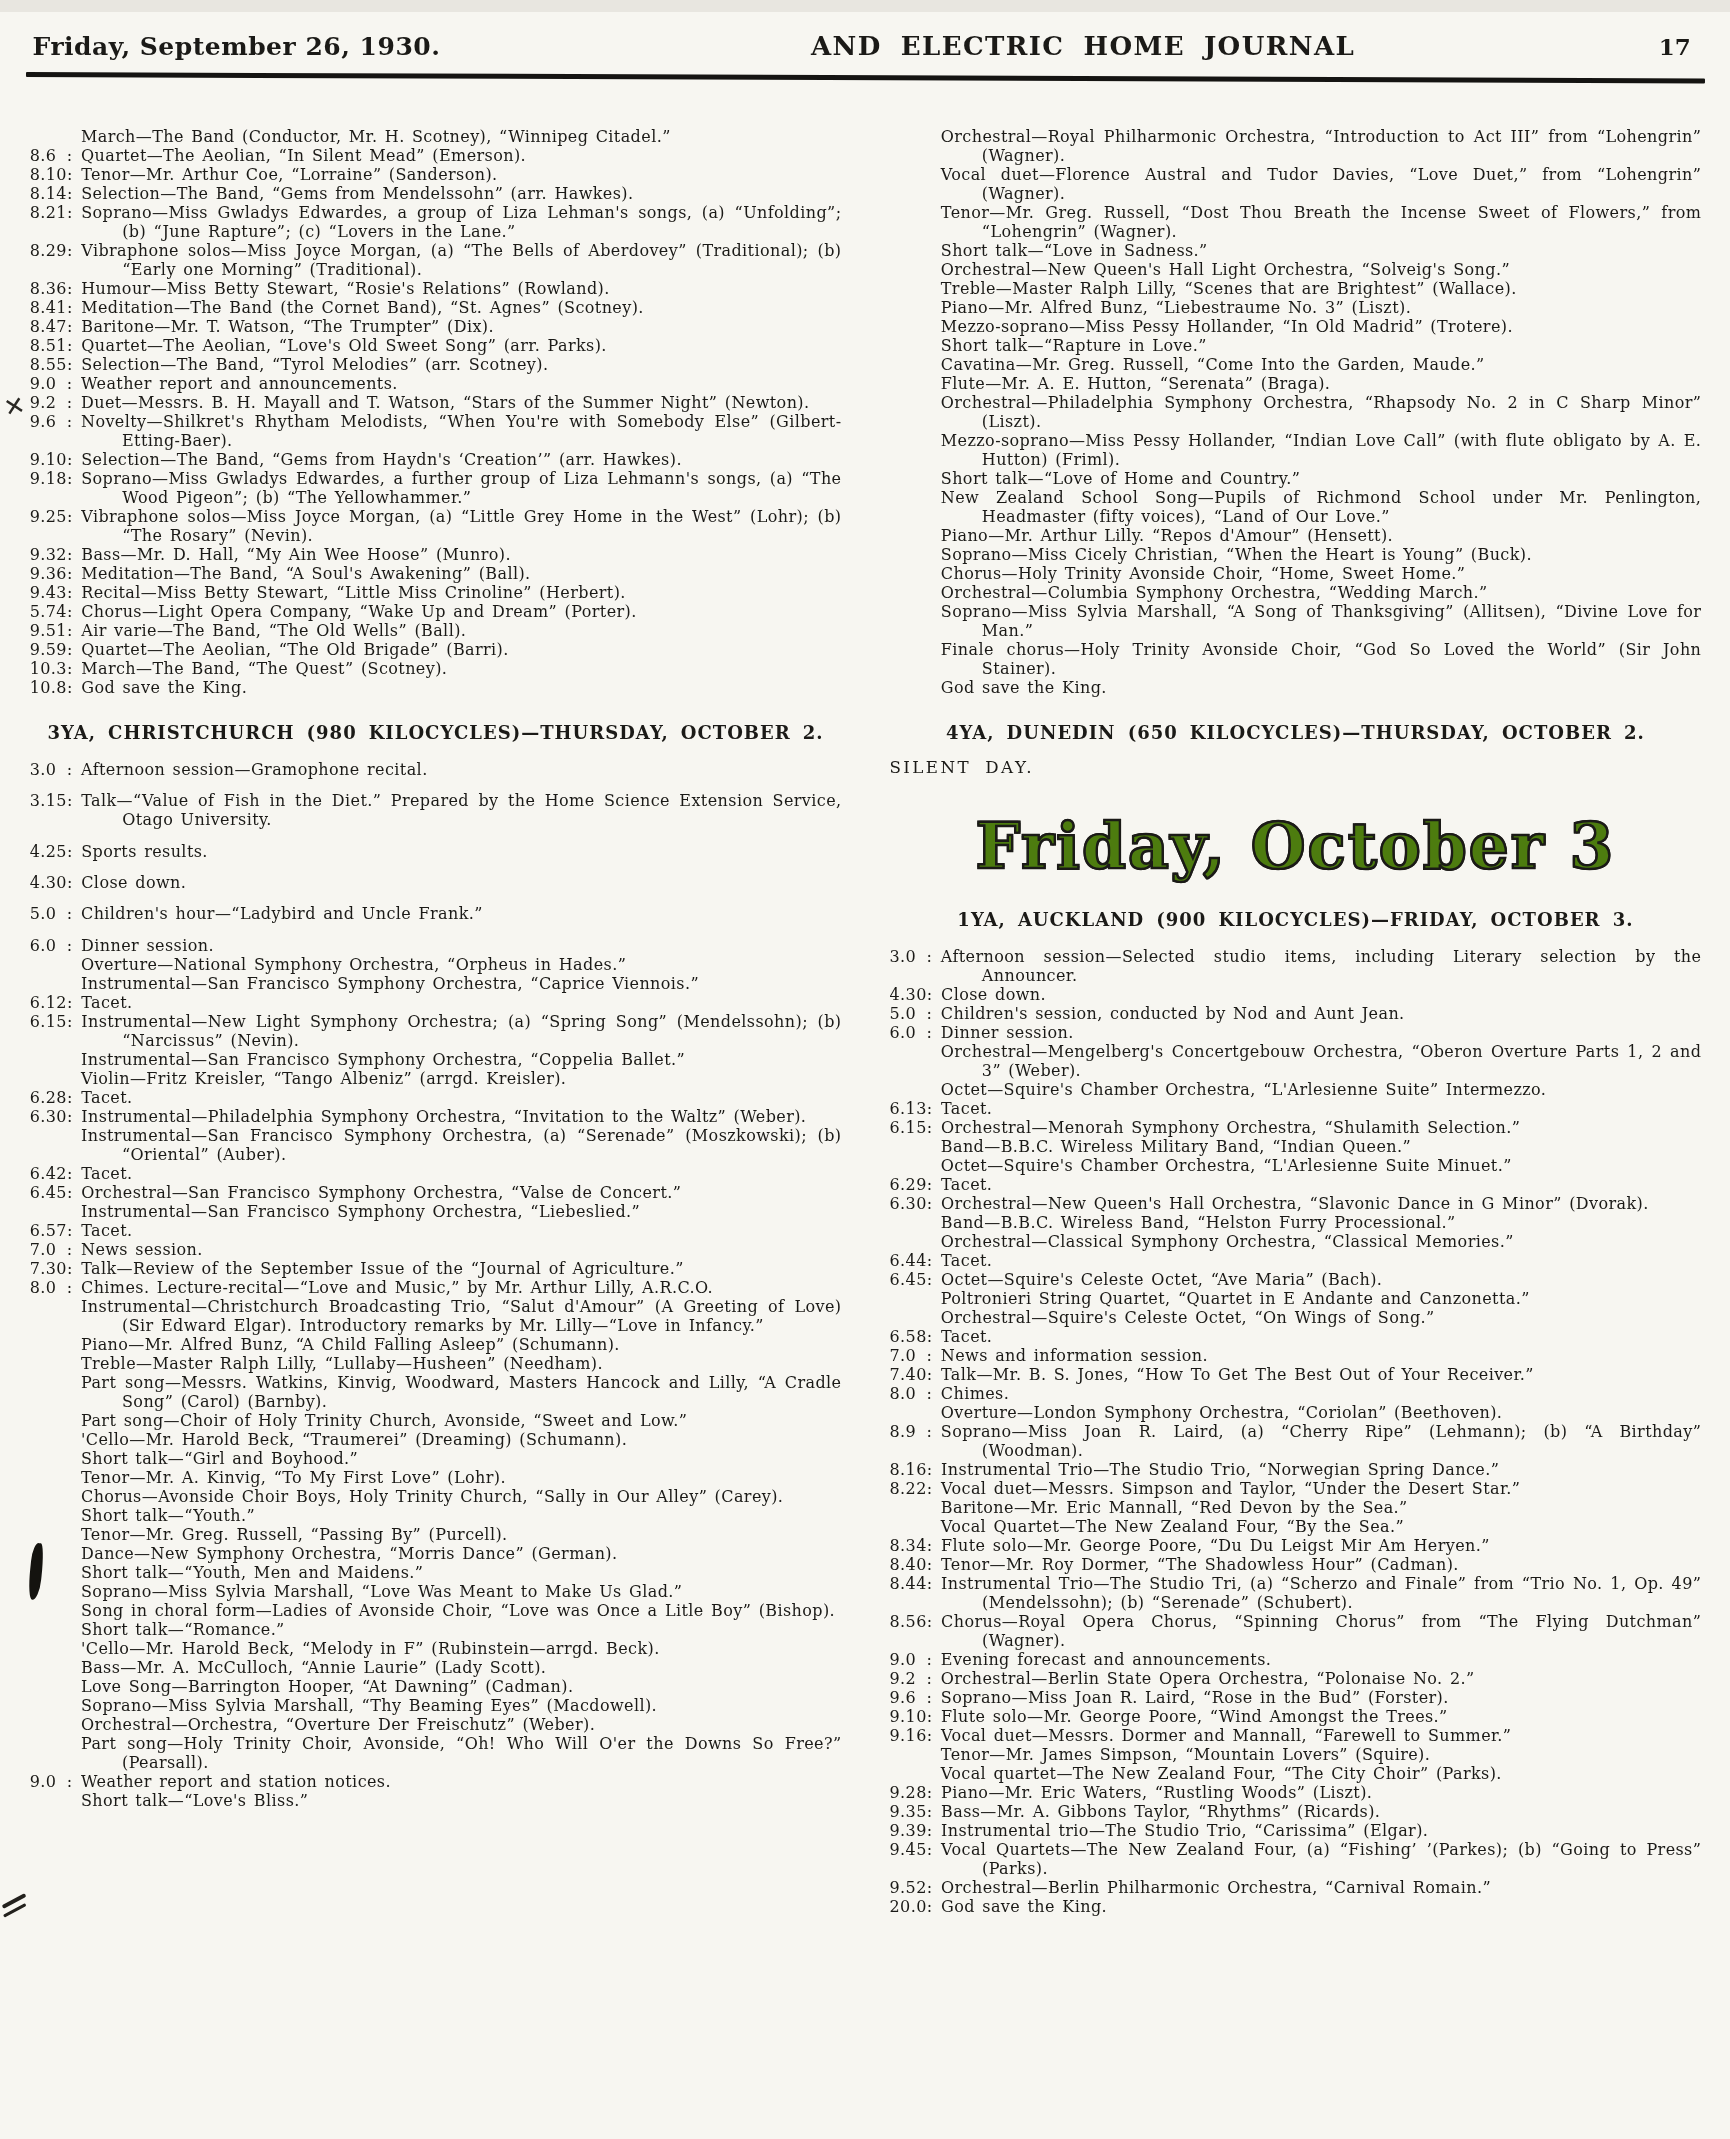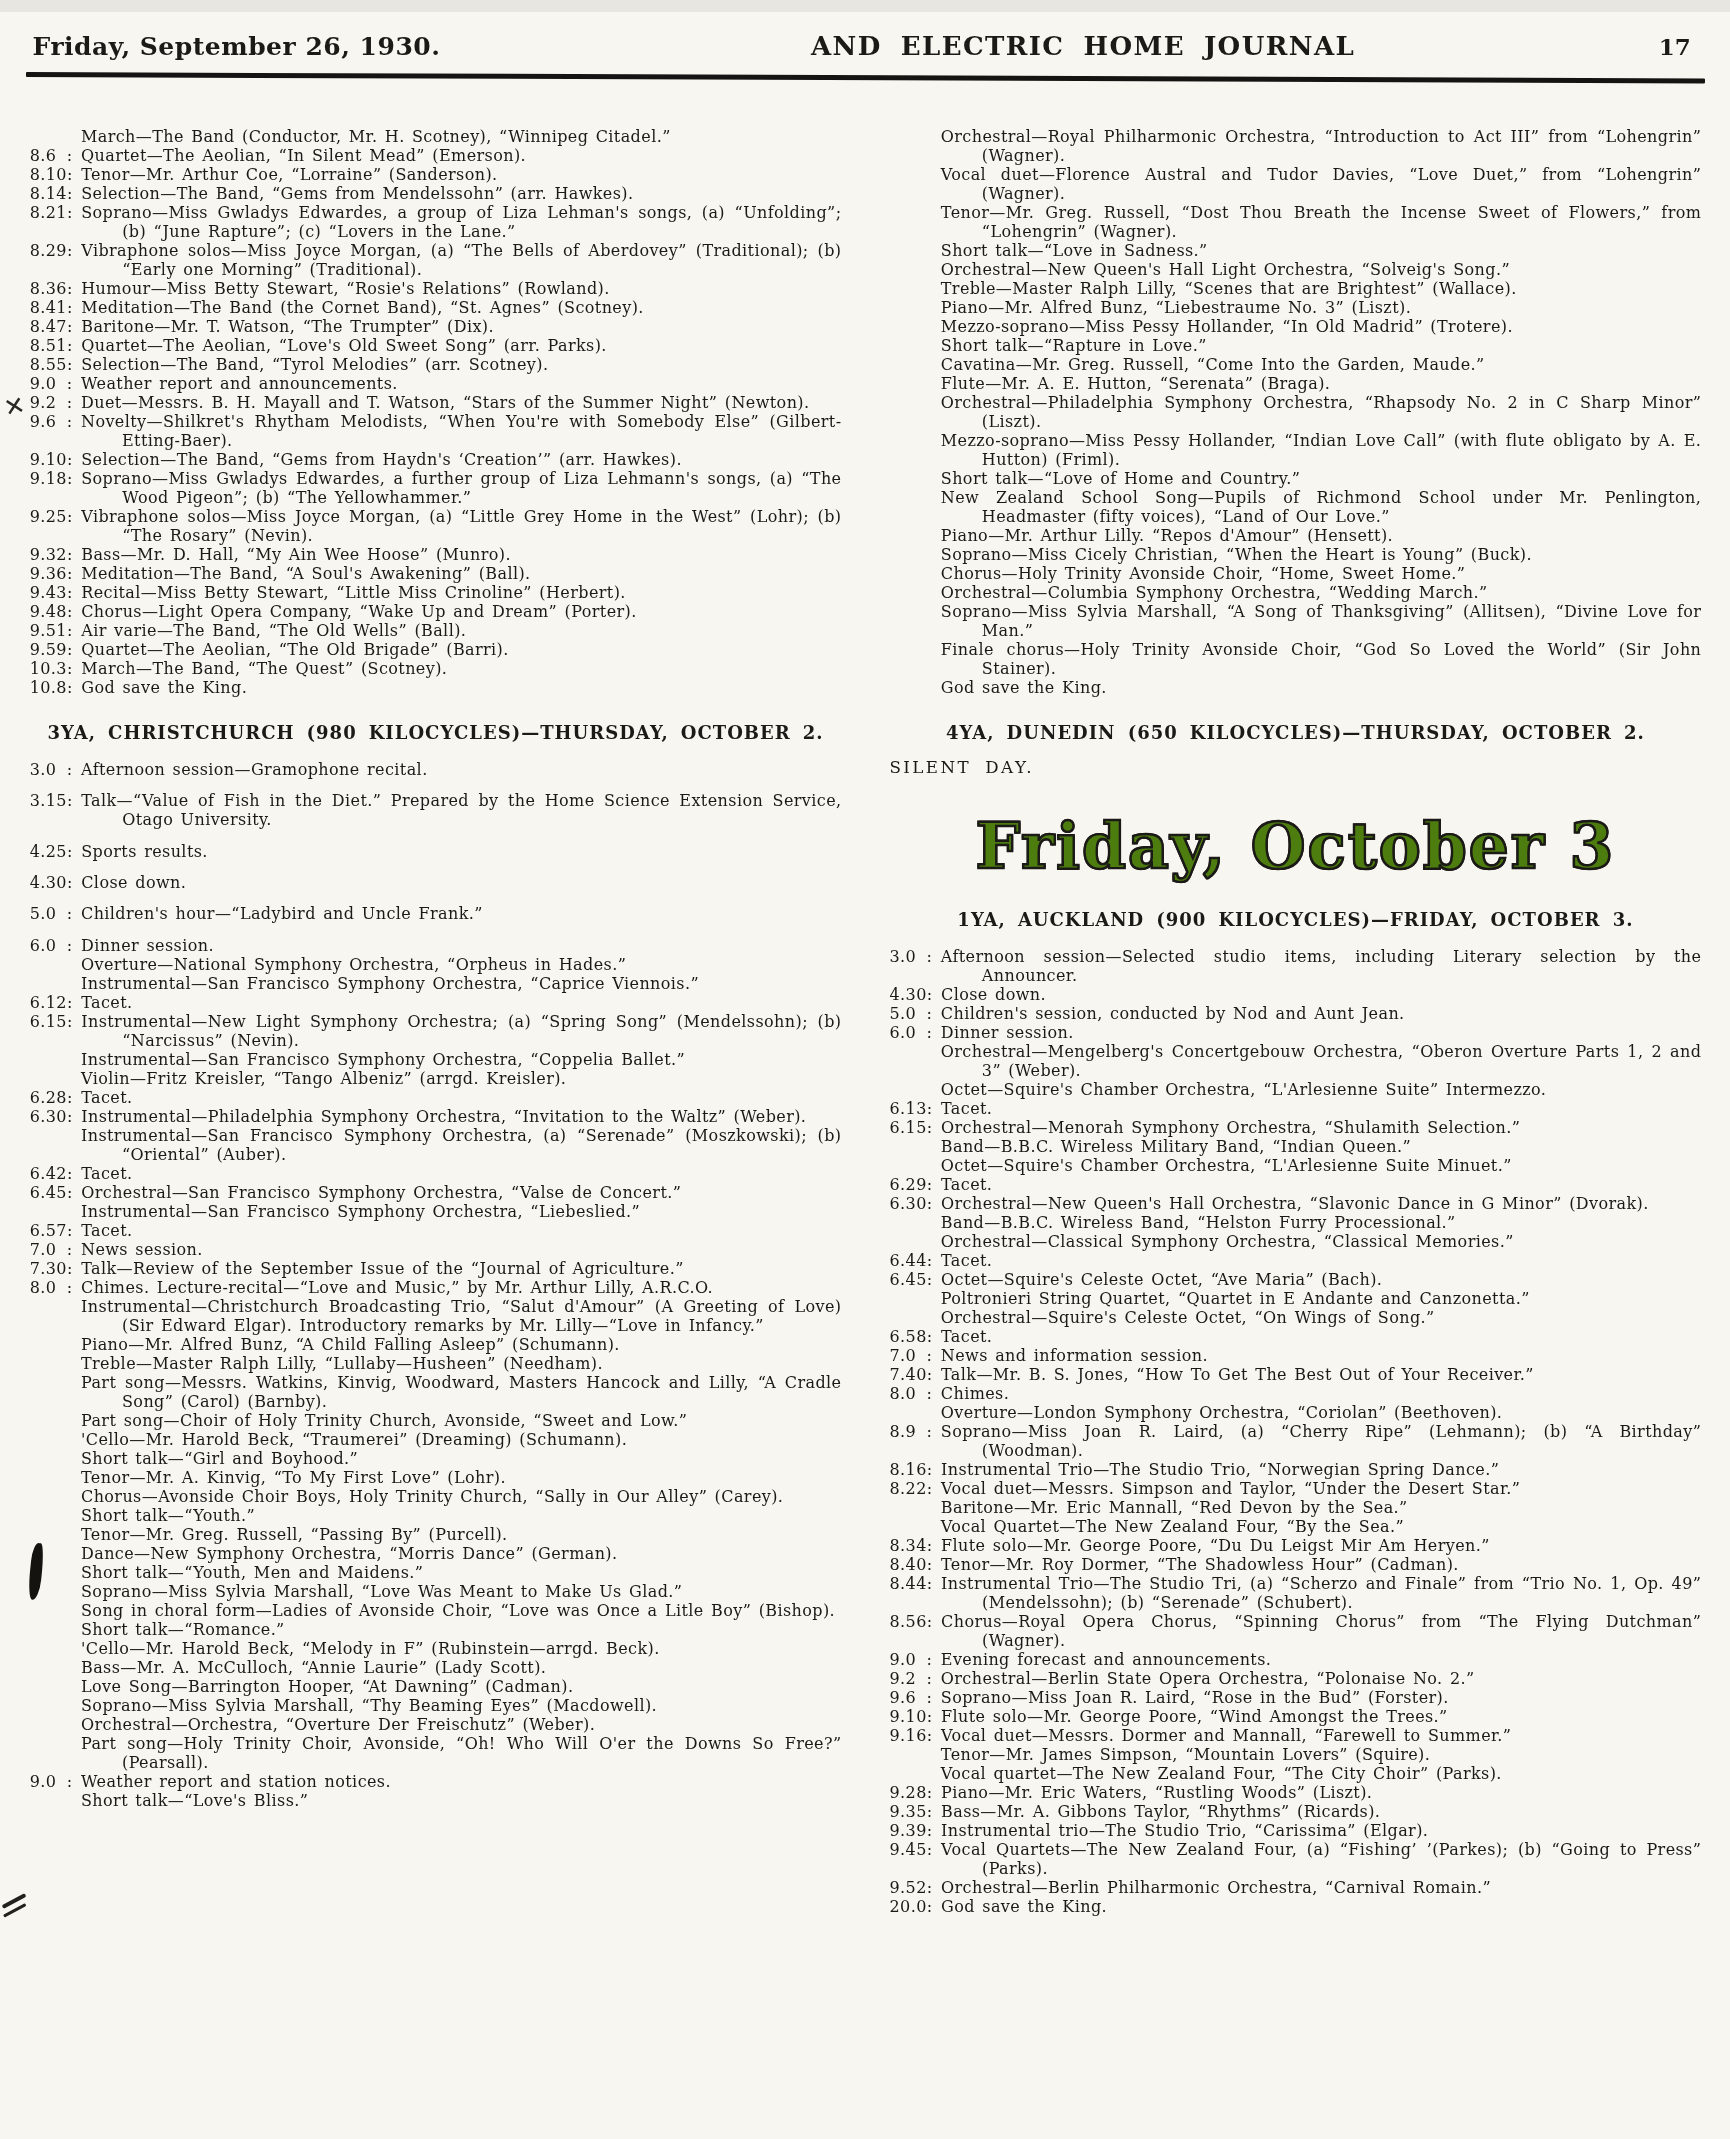--- a/index.html
+++ b/index.html
@@ -248,21 +248,21 @@
             <span class="time">9.36</span>
             <span class="colon">:</span>
             <span class="txt">Meditation—The Band, “A Soul's Awakening” (Ball).</span>
           </div>
           <div class="item">
             <span class="time">9.43</span>
             <span class="colon">:</span>
             <span class="txt">Recital—Miss Betty Stewart, “Little Miss Crinoline” (Herbert).</span>
           </div>
           <div class="item">
-            <span class="time">9.48</span>
+            <span class="time">5.74</span>
             <span class="colon">:</span>
             <span class="txt">Chorus—Light Opera Company, “Wake Up and Dream” (Porter).</span>
           </div>
           <div class="item">
             <span class="time">9.51</span>
             <span class="colon">:</span>
             <span class="txt">Air varie—The Band, “The Old Wells” (Ball).</span>
           </div>
           <div class="item">
             <span class="time">9.59</span>

